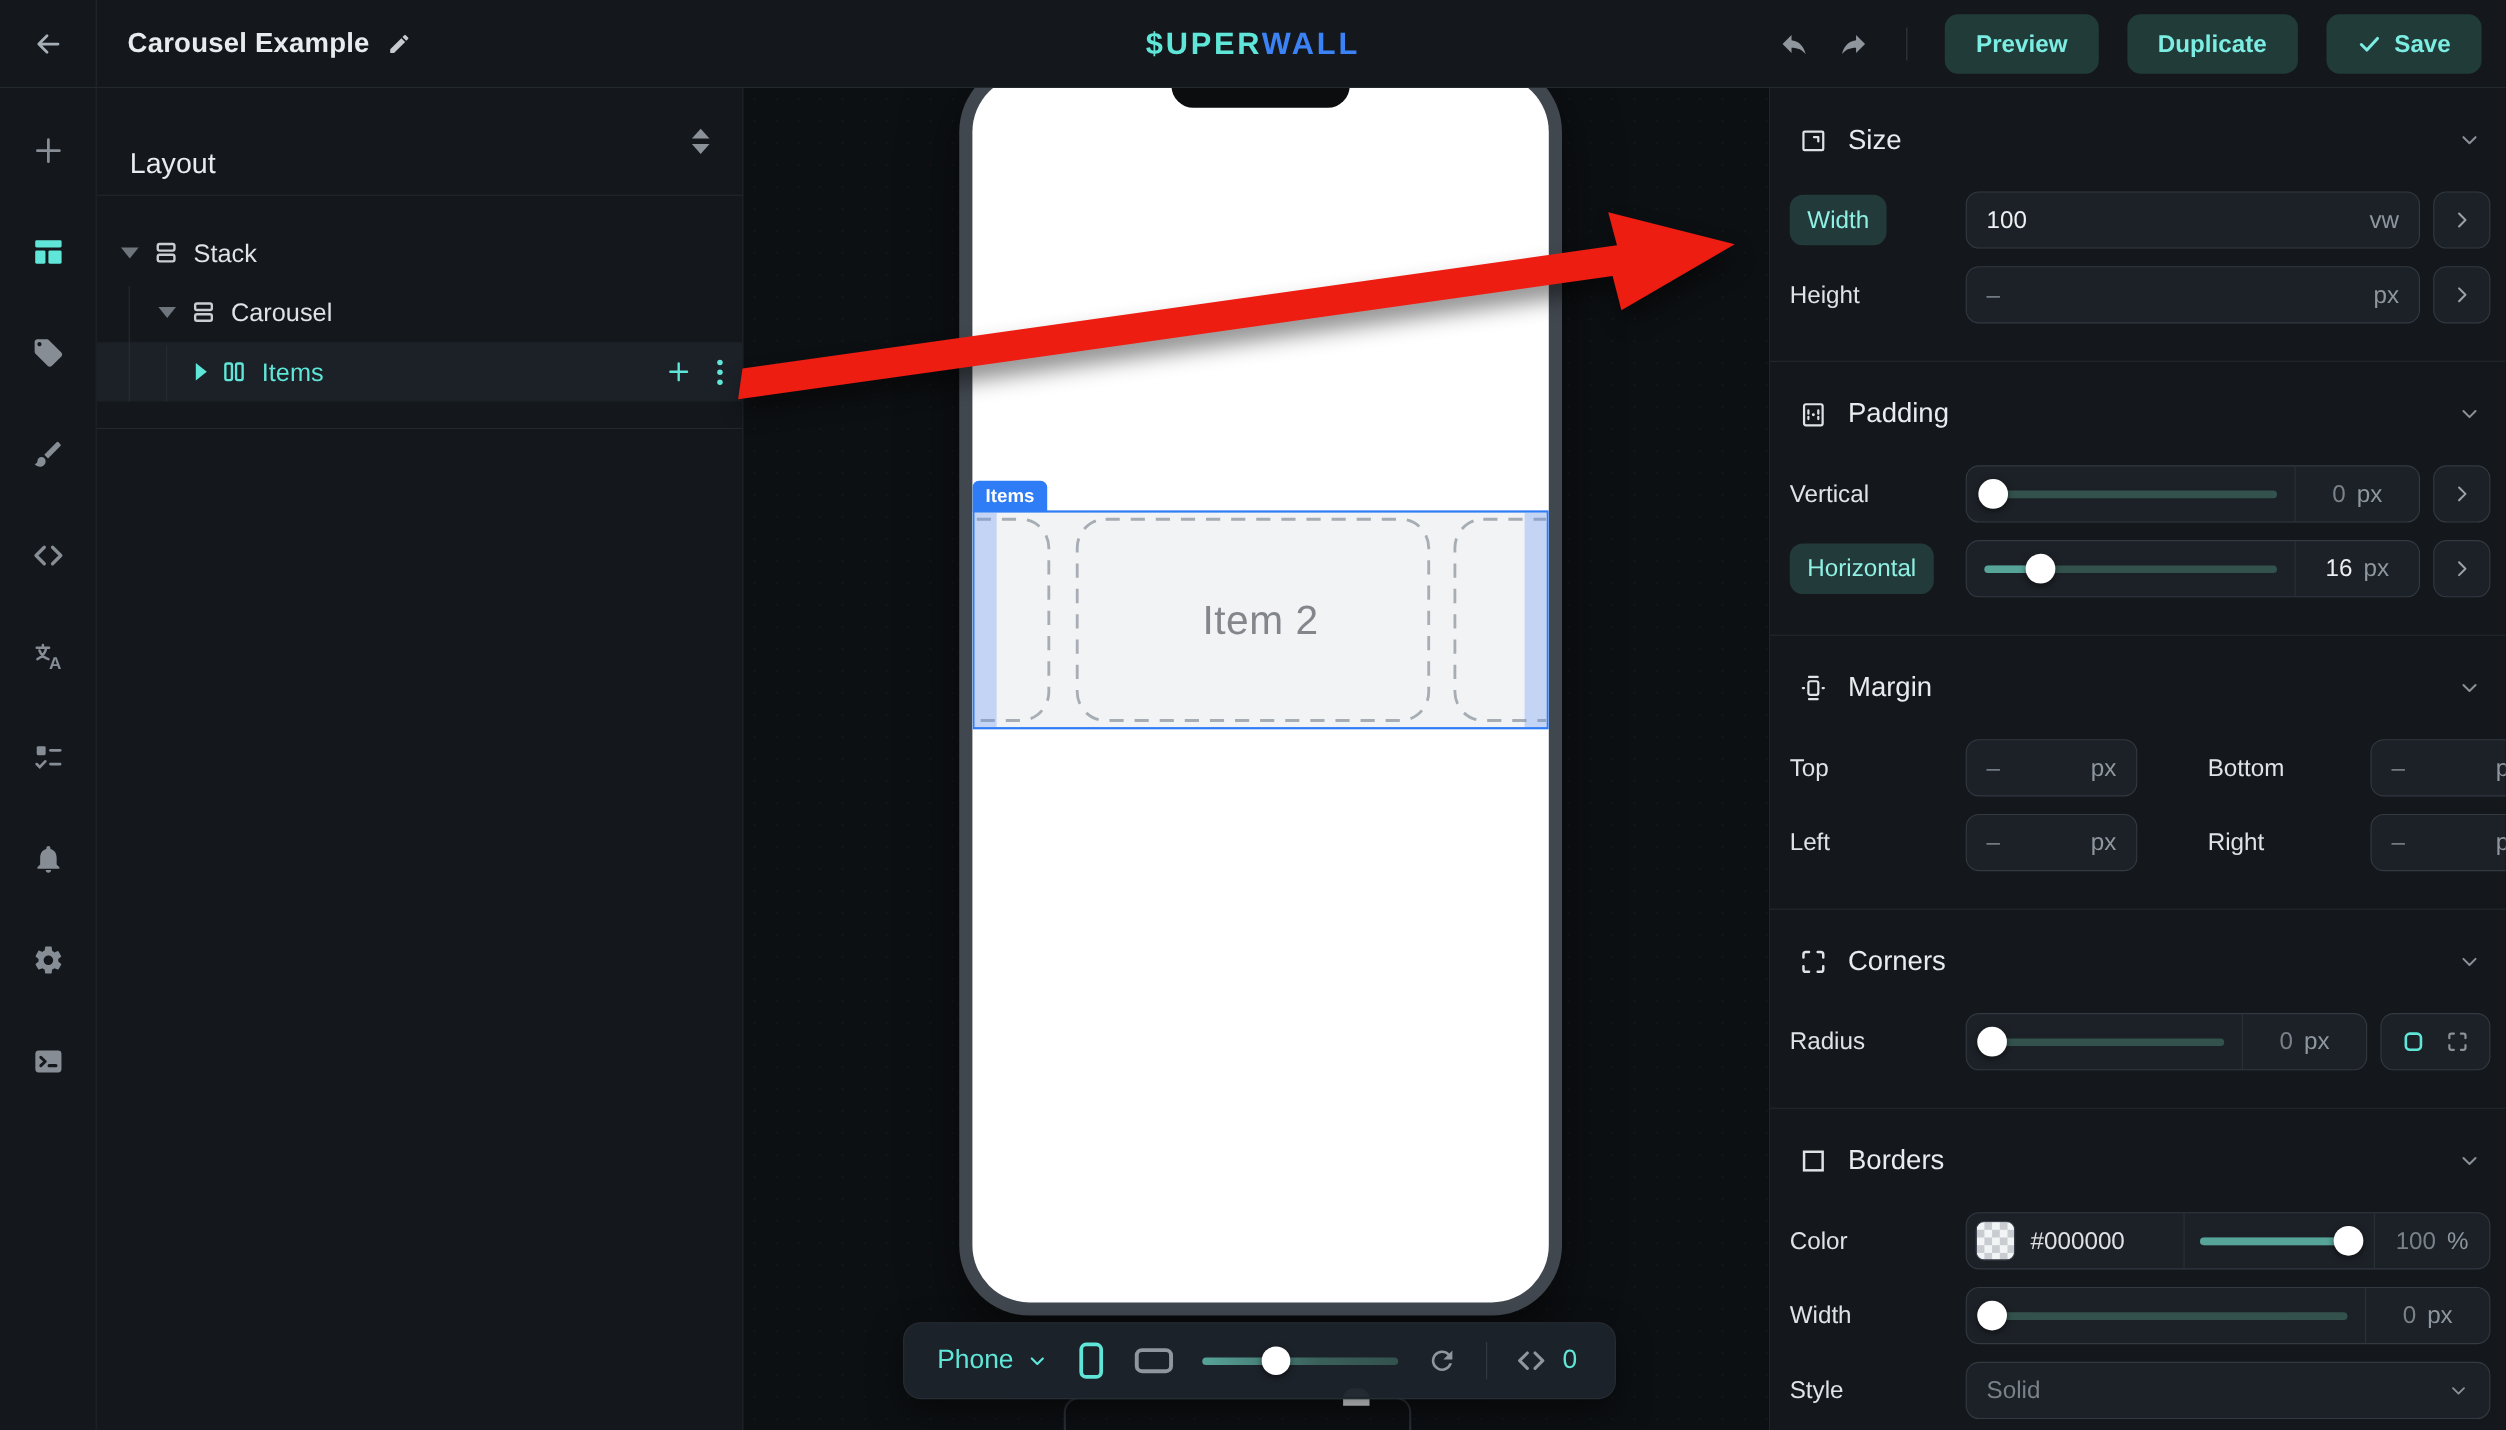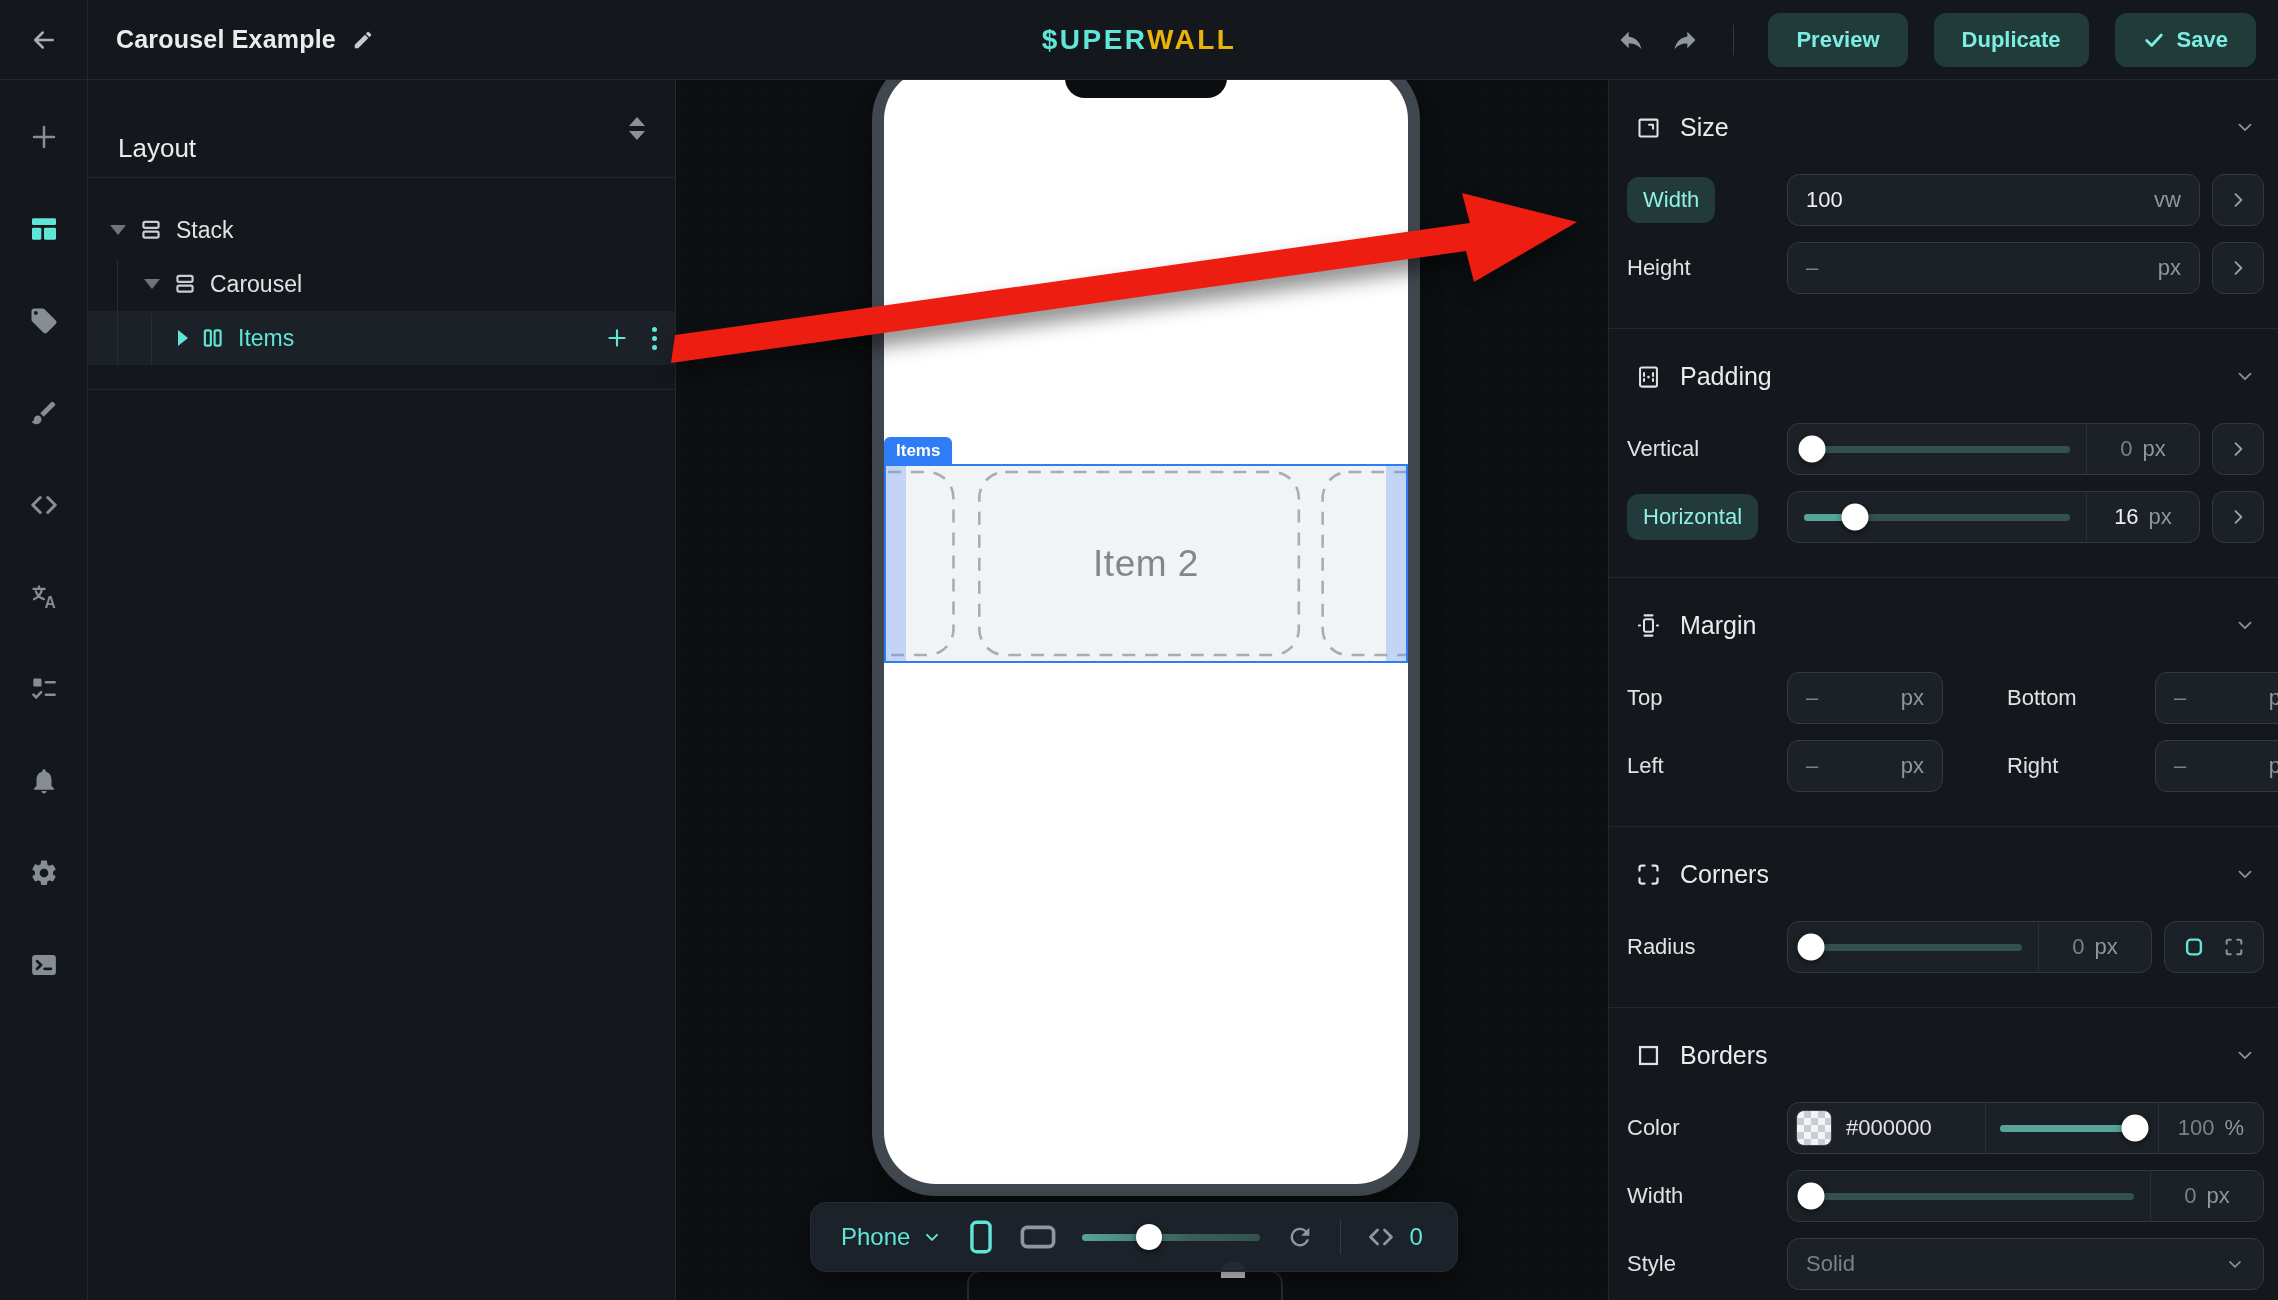--- a/index.html
+++ b/index.html
@@ -16,21 +16,21 @@
   
   .topbar { height:80px; background:var(--bg); border-bottom:1px solid var(--line);
     display:flex; align-items:center; position:relative; z-index:5; flex:0 0 80px; }
   .back-zone { width:88px; height:100%; display:flex; align-items:center; justify-content:center;
     border-right:1px solid var(--line); color:#A7AEB6; cursor:pointer; }
   .doc-title-wrap { display:flex; align-items:center; gap:16px; padding-left:28px; }
   .doc-title { font-size:25px; font-weight:700; color:#E9ECEE; letter-spacing:.2px; }
   .pencil { color:#C6CBD1; display:flex; }
   .logo { position:absolute; left:50%; top:50%; transform:translate(-50%,-50%);
     font-size:28px; font-weight:800; letter-spacing:2.5px; white-space:nowrap; }
-  .logo .lp { color:var(--teal); } .logo .ls { color:#eab308; }
+  .logo .lp { color:var(--teal); } .logo .ls { color:#3b82f6; }
   .topbar-right { margin-left:auto; display:flex; align-items:center; gap:26px; padding-right:22px; }
   .histbtn { color:#8F969E; display:flex; cursor:pointer; }
   .tb-divider { width:1px; height:30px; background:#343A41; margin:0 8px; }
   .tbtn { height:54px; border-radius:12px; background:var(--btn-bg); color:#7CEDE2;
     font-size:22px; font-weight:700; display:flex; align-items:center; gap:12px;
     padding:0 28px; border:none; cursor:pointer; font-family:inherit; }
 
   
   .body { flex:1; display:flex; min-height:0; }
 
@@ -77,21 +77,21 @@
   .sel-badge { position:absolute; left:0; top:369px; height:28px; padding:0 12px;
     background:var(--blue); color:#fff; font-size:17px; font-weight:600;
     display:flex; align-items:center; border-radius:6px 6px 0 0; z-index:3; }
   .selection { position:absolute; left:0; top:396px; width:100%; height:199px;
     background:#F2F3F5; border:2px solid var(--blue); overflow:hidden; z-index:2; }
   .pad-strip { position:absolute; top:0; bottom:0; width:20px; background:rgba(99,148,245,.33); }
   .pad-strip.l { left:0; } .pad-strip.r { right:0; }
   .sel-svg { position:absolute; inset:0; width:100%; height:100%; }
   .item-label { position:absolute; inset:0; display:flex; align-items:center; justify-content:center;
     font-size:37px; color:#83878C; letter-spacing:.5px; }
-  .canvas-toolbar { position:absolute; left:134px; top:1122px; width:648px; height:70px;
+  .canvas-toolbar { position:absolute; left:145px; top:1122px; width:648px; height:70px;
     background:rgba(29,35,42,.97); border:1px solid #272D34; border-radius:16px;
     display:flex; align-items:center; padding:0 30px; gap:26px; z-index:4;
     box-shadow:0 12px 30px rgba(0,0,0,.5); }
   .dev-select { display:flex; align-items:center; gap:12px; color:var(--teal); font-size:24px; font-weight:500; cursor:pointer; }
   .tool-ic { display:flex; align-items:center; justify-content:center; cursor:pointer; color:#8F969E; }
   .zoom-slider { position:relative; width:178px; height:26px; flex:0 0 auto; cursor:pointer; }
   .zoom-track { position:absolute; top:10px; left:0; right:0; height:7px; border-radius:4px;
     background:linear-gradient(90deg,#57A499 0%,#3A5F59 60%,#33524D 100%); }
   .zoom-knob { position:absolute; top:0; left:30%; width:26px; height:26px; border-radius:50%;
     background:#fff; box-shadow:0 2px 6px rgba(0,0,0,.5); }

